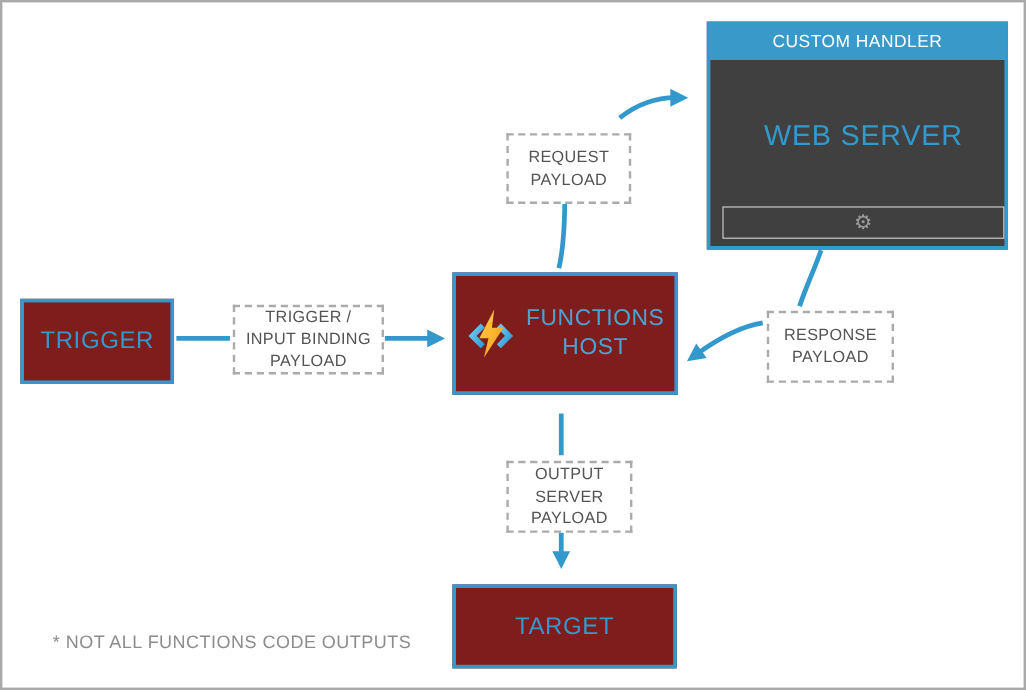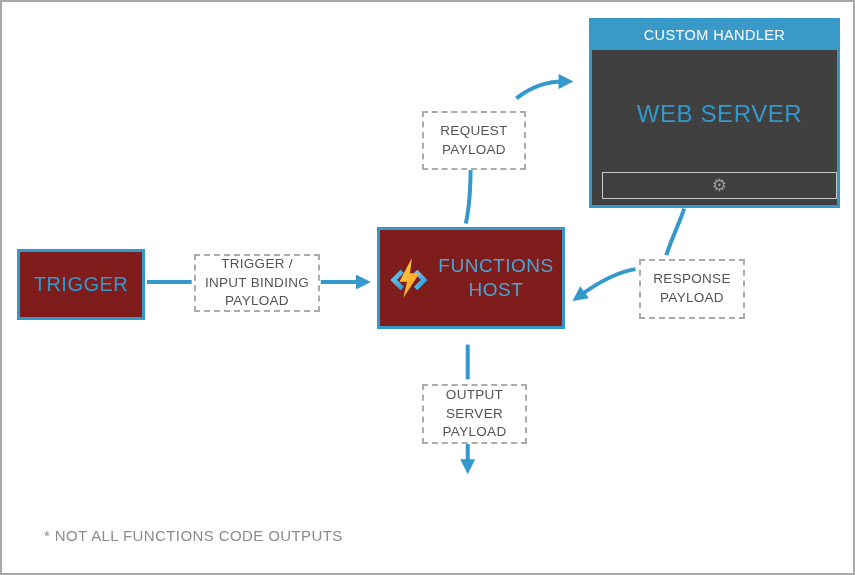--- a/index.html
+++ b/index.html
@@ -150,16 +150,19 @@
     <span class="dash-label">RESPONSE
 PAYLOAD</span>
   </div>
 
   <div class="node dashed-box output">
     <span class="dash-label">OUTPUT
 SERVER
 PAYLOAD</span>
   </div>
 
+  <div class="node solid-box target">
+    <span class="blue-label">TARGET</span>
+  </div>
 
   <div class="footnote">* NOT ALL FUNCTIONS CODE OUTPUTS</div>
 
 </div>
 
 </body></html>

